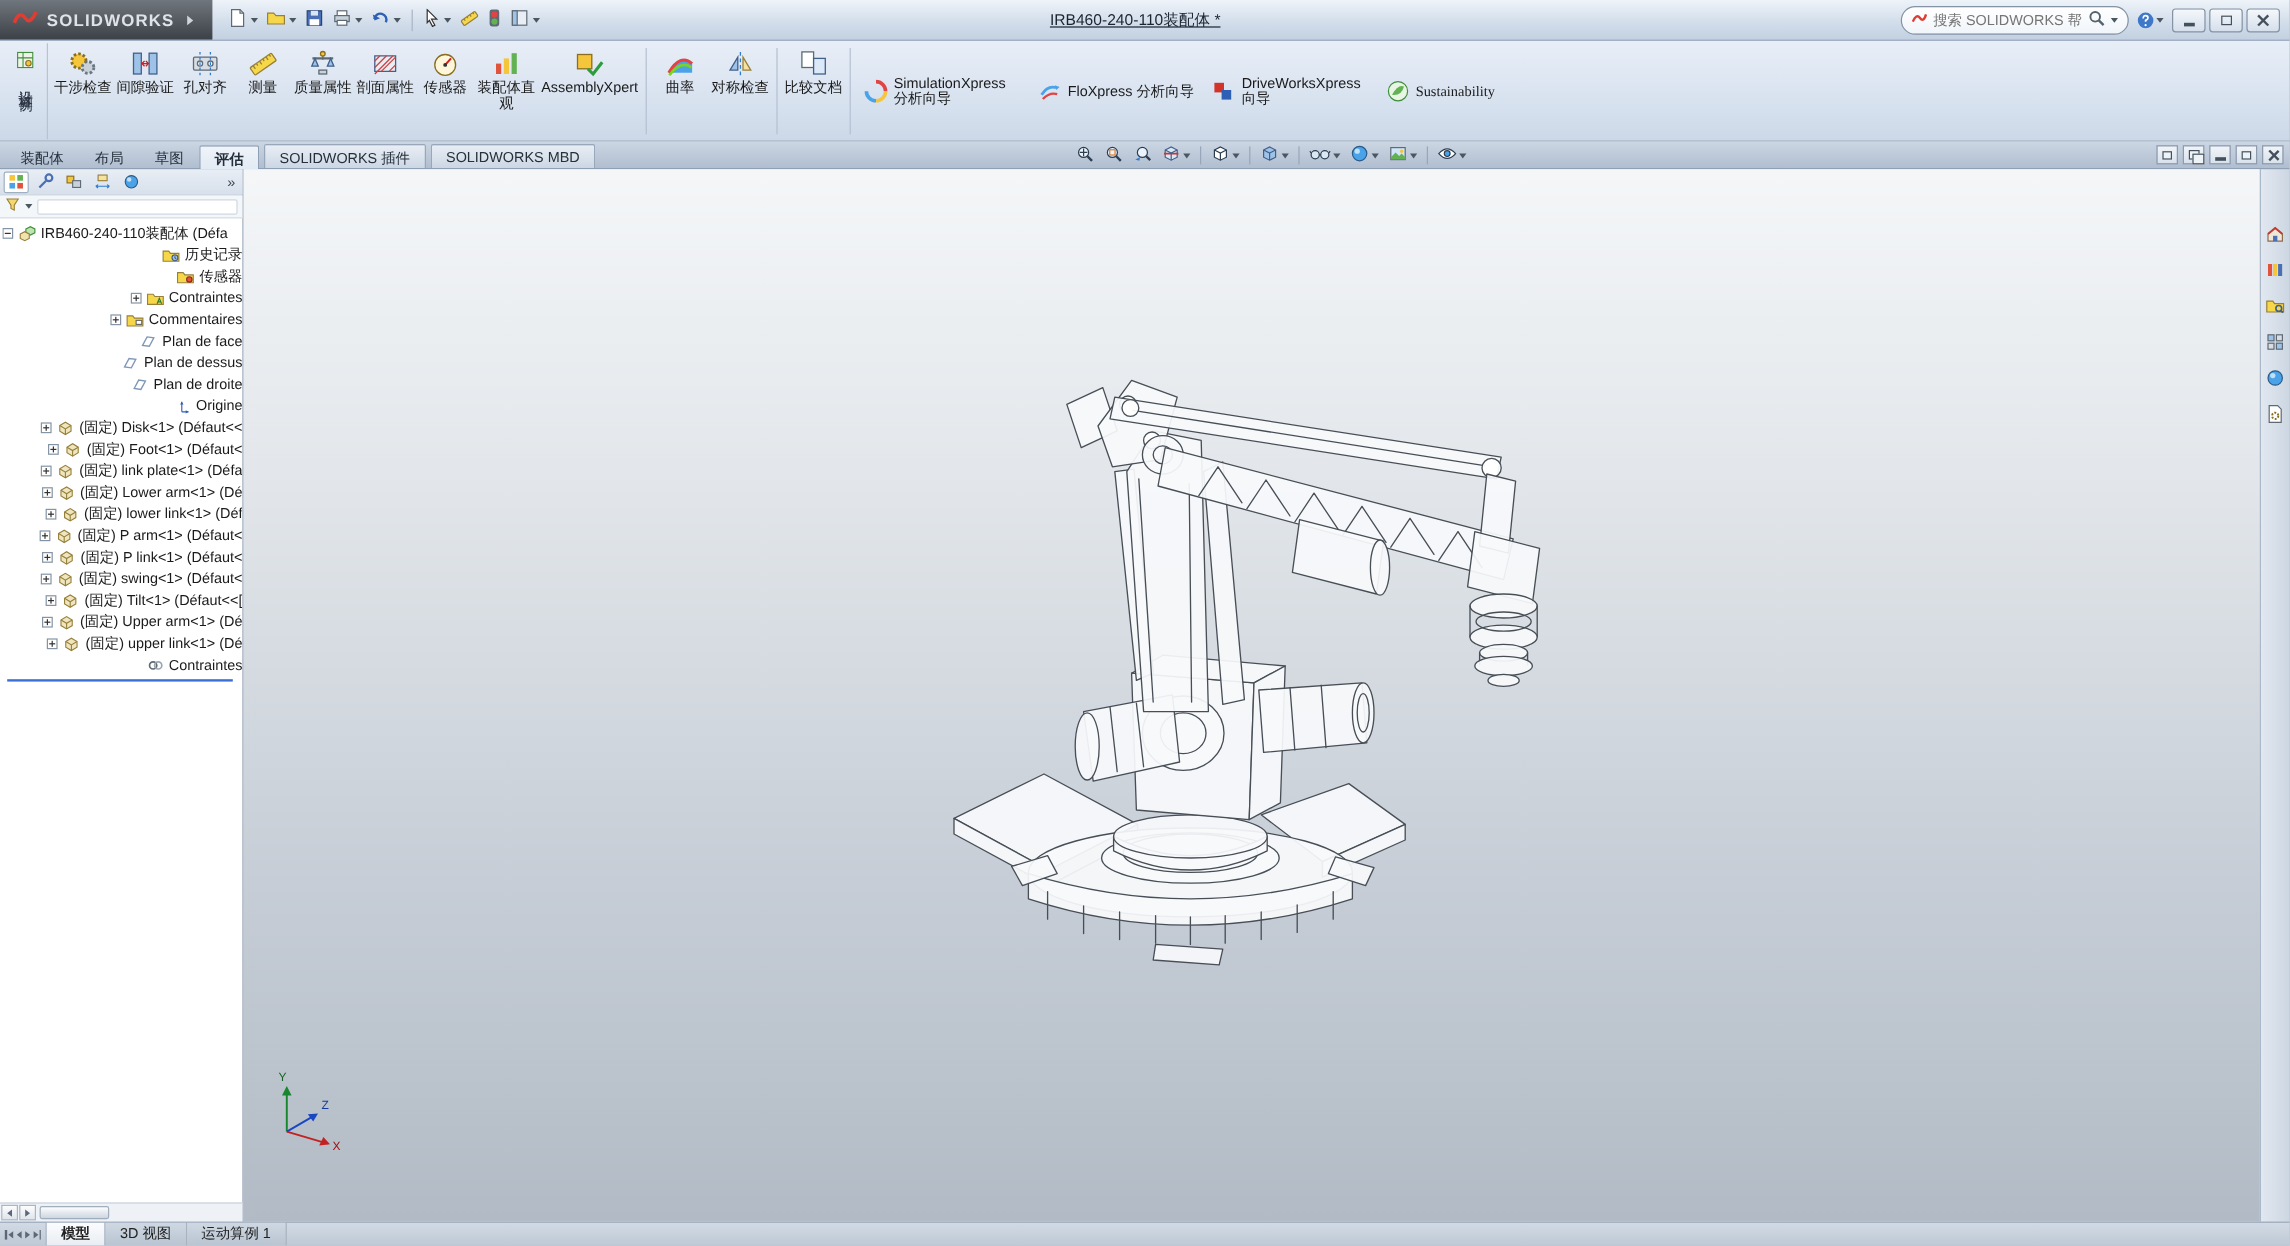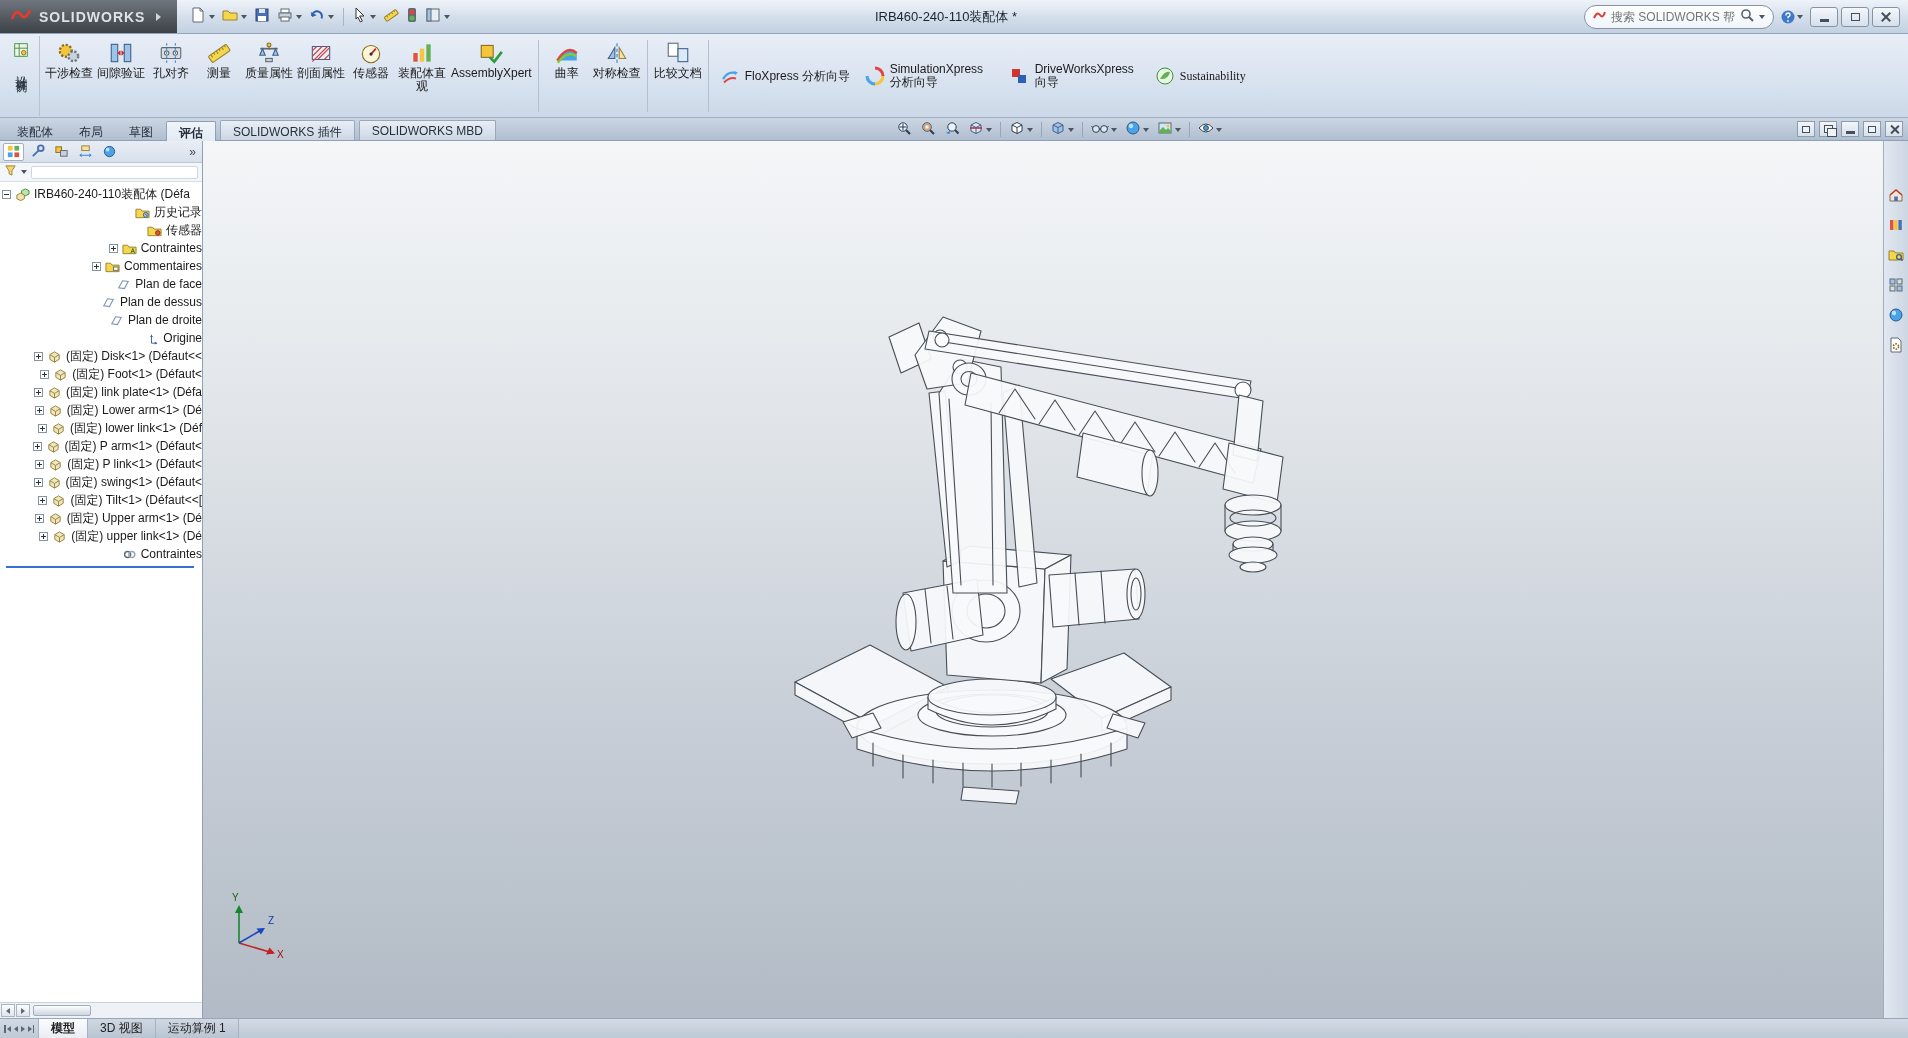--- a/index.html
+++ b/index.html
@@ -13,21 +13,21 @@
   .logo-block { height:100%; display:flex; align-items:center; gap:7px; padding:0 16px 0 10px;
                 background:linear-gradient(#70767d,#3c4147); }
   .logo-text { color:#dfe3e8; font-weight:bold; letter-spacing:1px; font-size:14px; }
   .menu-arrow { width:0; height:0; border-top:4px solid transparent; border-bottom:4px solid transparent;
                 border-left:5px solid #cfd5db; margin-left:4px; }
   .qat { display:flex; align-items:center; gap:1px; margin-left:10px; }
   .qbtn { height:26px; padding:0 3px; display:flex; align-items:center; gap:3px; border-radius:2px; }
   .caret { width:0; height:0; border-left:3.5px solid transparent; border-right:3.5px solid transparent;
            border-top:4px solid #4a5660; }
   .qsep { width:1px; height:18px; background:#a9b5c5; margin:0 5px; }
-  .doc-title { position:absolute; left:0; right:16px; text-align:center; font-size:13px; color:#1b2431; pointer-events:none; }
+  .doc-title { position:absolute; left:0; right:16px; text-align:center; font-size:13px; color:#1b2431; pointer-events:none;text-decoration:underline; }
   .tb-right { margin-left:auto; display:flex; align-items:center; gap:7px; padding-right:8px; z-index:2; }
   .searchbox { width:190px; height:24px; background:linear-gradient(#ffffff,#f0f5fa); border:1px solid #8494a6;
                border-radius:12px; display:flex; align-items:center; gap:5px; padding:0 8px; }
   .searchbox input { border:none; outline:none; background:transparent; flex:1; min-width:0;
                      font-size:12px; font-family:inherit; color:#333; }
   .helpbtn { display:flex; align-items:center; gap:2px; }
   .win-btns { display:flex; gap:3px; }
   .winbtn { width:28px; height:20px; border:1px solid #8494a6; border-radius:3px;
             background:linear-gradient(#f5f8fb,#d5dfec); display:flex; align-items:center; justify-content:center; }
   .g-min { width:9px; height:3px; background:#44505c; margin-top:7px; }
@@ -382,36 +382,36 @@
           </svg>
         </span>
       <span class="rlbl">比较文档</span>
     </div>
 
     <div class="rsep"></div>
 
     <div class="rbtn wide">
       <span class="ico">
           <svg width="20" height="20" viewBox="0 0 20 20">
+            <path d="M10 2 a8 8 0 0 1 8 8" stroke="#e04444" stroke-width="3" fill="none"></path>
+            <path d="M18 10 a8 8 0 0 1 -8 8" stroke="#f5c63c" stroke-width="3" fill="none"></path>
+            <path d="M10 18 a8 8 0 0 1 -8 -8" stroke="#4aa3e8" stroke-width="3" fill="none"></path>
+          </svg>
+        </span>
+      <span class="rlbl">SimulationXpress 分析向导</span>
+    </div>
+    <div class="rbtn wide">
+      <span class="ico">
+          <svg width="20" height="20" viewBox="0 0 20 20">
             <path d="M3 13 q5 -8 12 -6" stroke="#4aa3e8" stroke-width="2.4" fill="none"></path>
             <path d="M14 5 l4 1.5 -2.8 2.6 Z" fill="#4aa3e8"></path>
             <path d="M4 16.5 q6 -6 12 -4" stroke="#e04444" stroke-width="2" fill="none"></path>
           </svg>
         </span>
       <span class="rlbl">FloXpress 分析向导</span>
-    </div>
-    <div class="rbtn wide">
-      <span class="ico">
-          <svg width="20" height="20" viewBox="0 0 20 20">
-            <path d="M10 2 a8 8 0 0 1 8 8" stroke="#e04444" stroke-width="3" fill="none"></path>
-            <path d="M18 10 a8 8 0 0 1 -8 8" stroke="#f5c63c" stroke-width="3" fill="none"></path>
-            <path d="M10 18 a8 8 0 0 1 -8 -8" stroke="#4aa3e8" stroke-width="3" fill="none"></path>
-          </svg>
-        </span>
-      <span class="rlbl">SimulationXpress 分析向导</span>
     </div>
     <div class="rbtn wide">
       <span class="ico">
           <svg width="20" height="20" viewBox="0 0 20 20">
             <rect x="2" y="3" width="8" height="8" fill="#d2342a"></rect>
             <rect x="8" y="9" width="8" height="8" fill="#2d5fb4"></rect>
           </svg>
         </span>
       <span class="rlbl">DriveWorksXpress 向导</span>
     </div>

